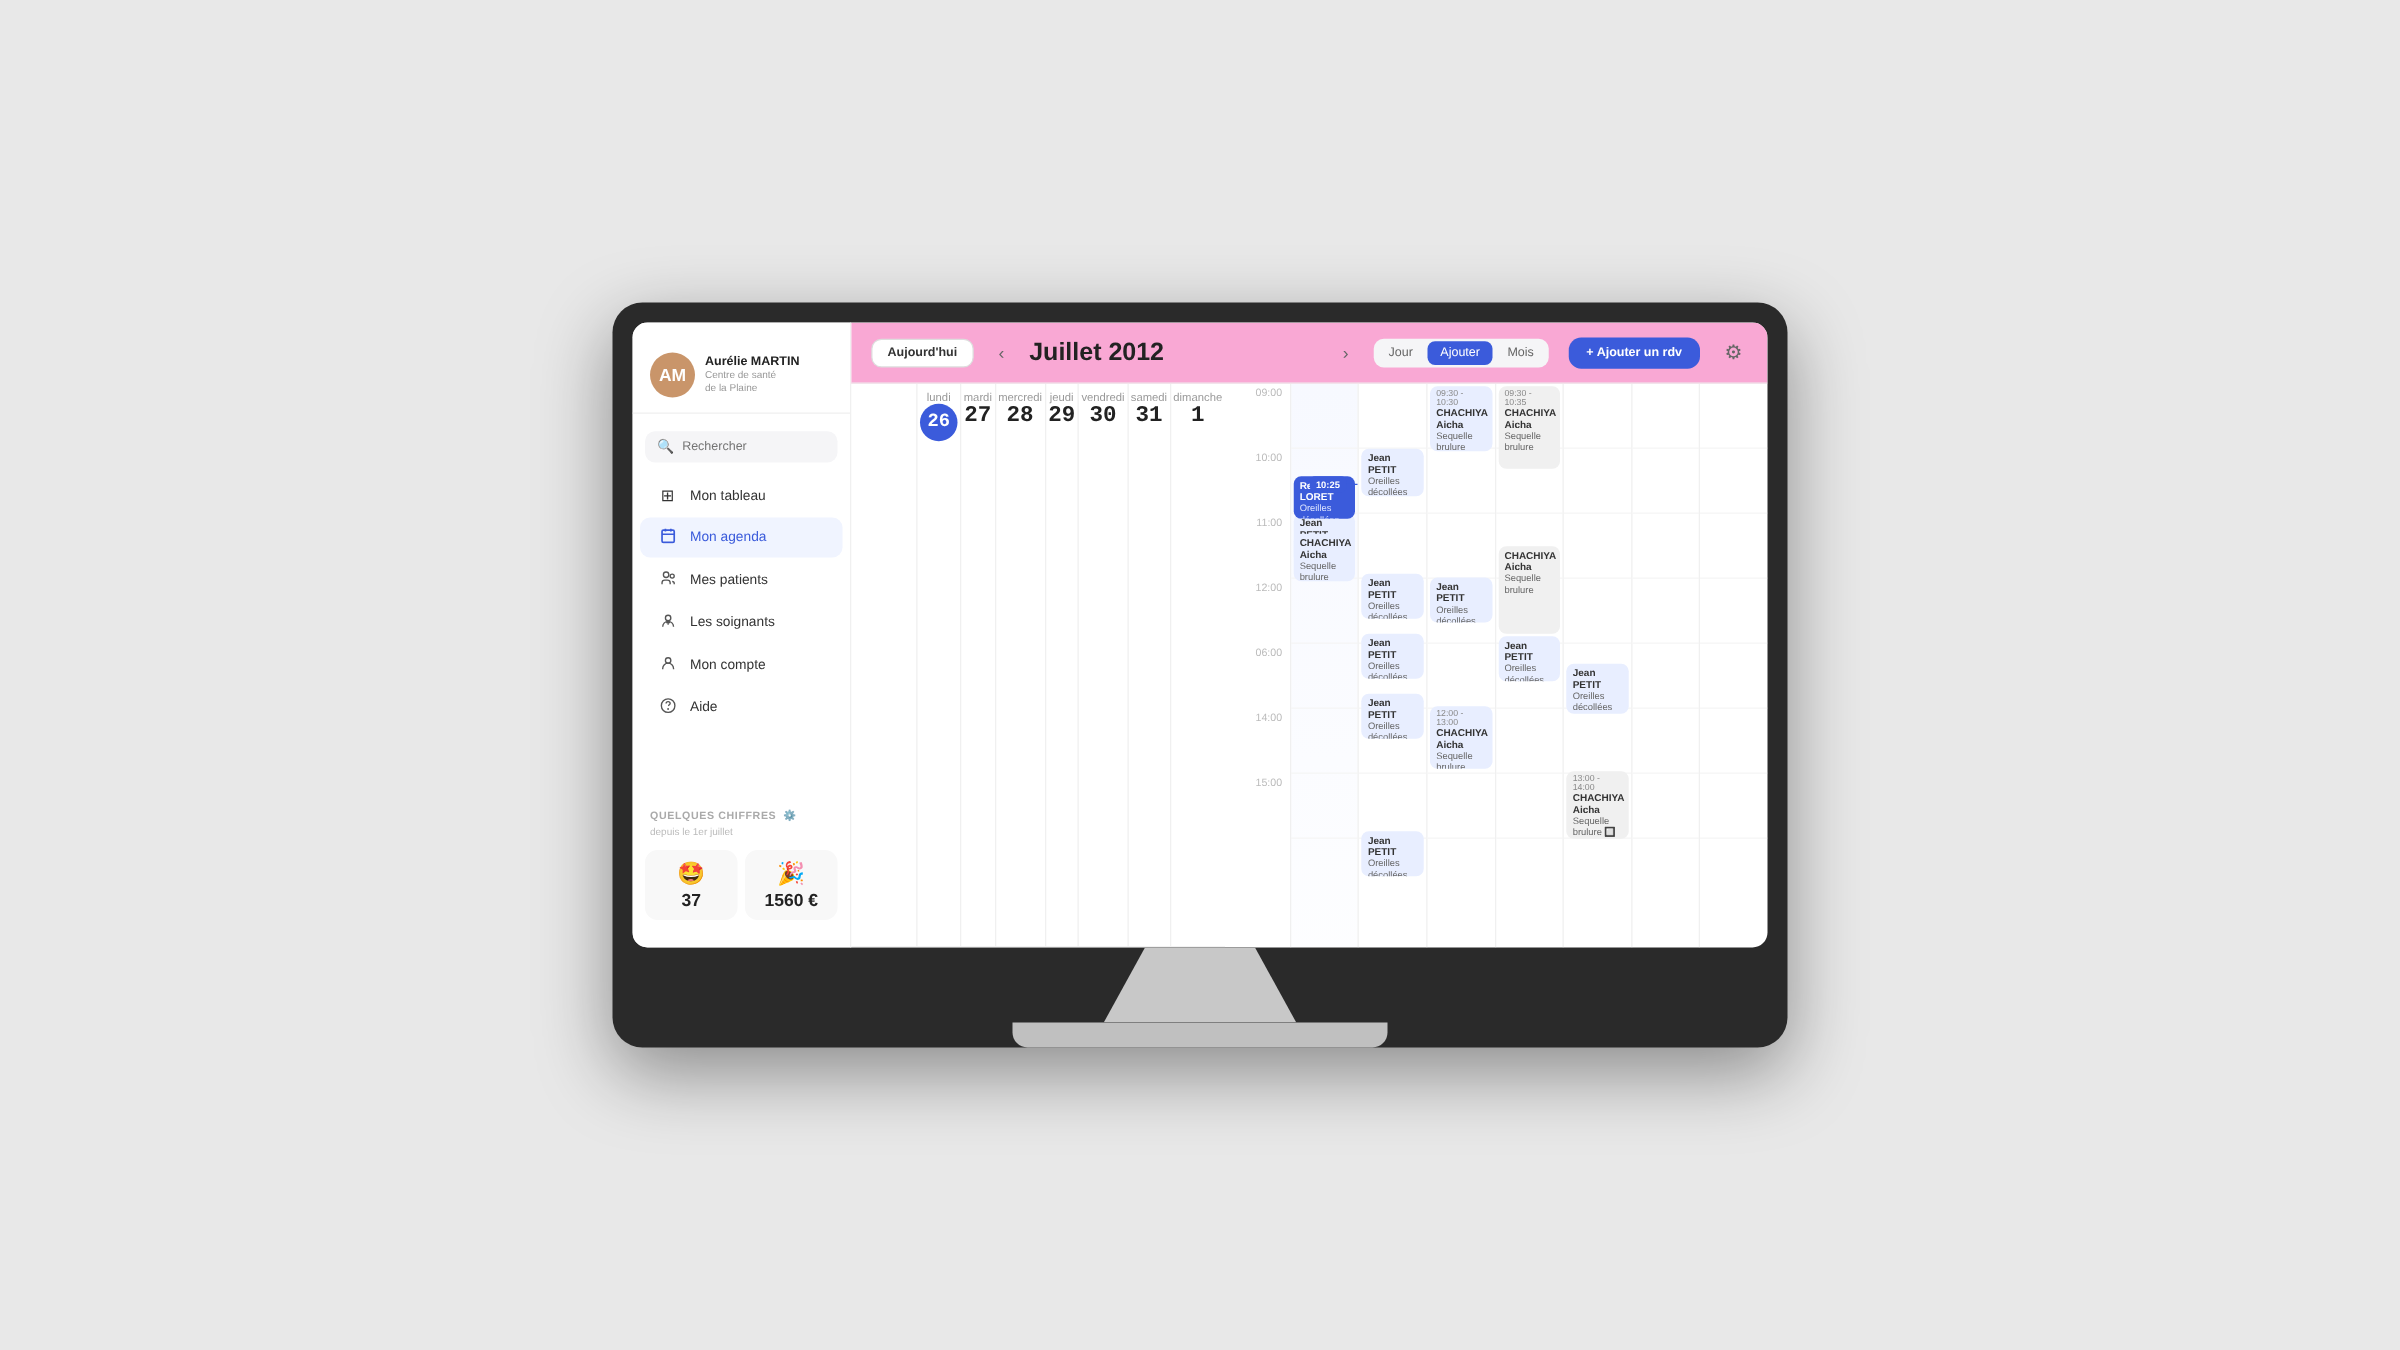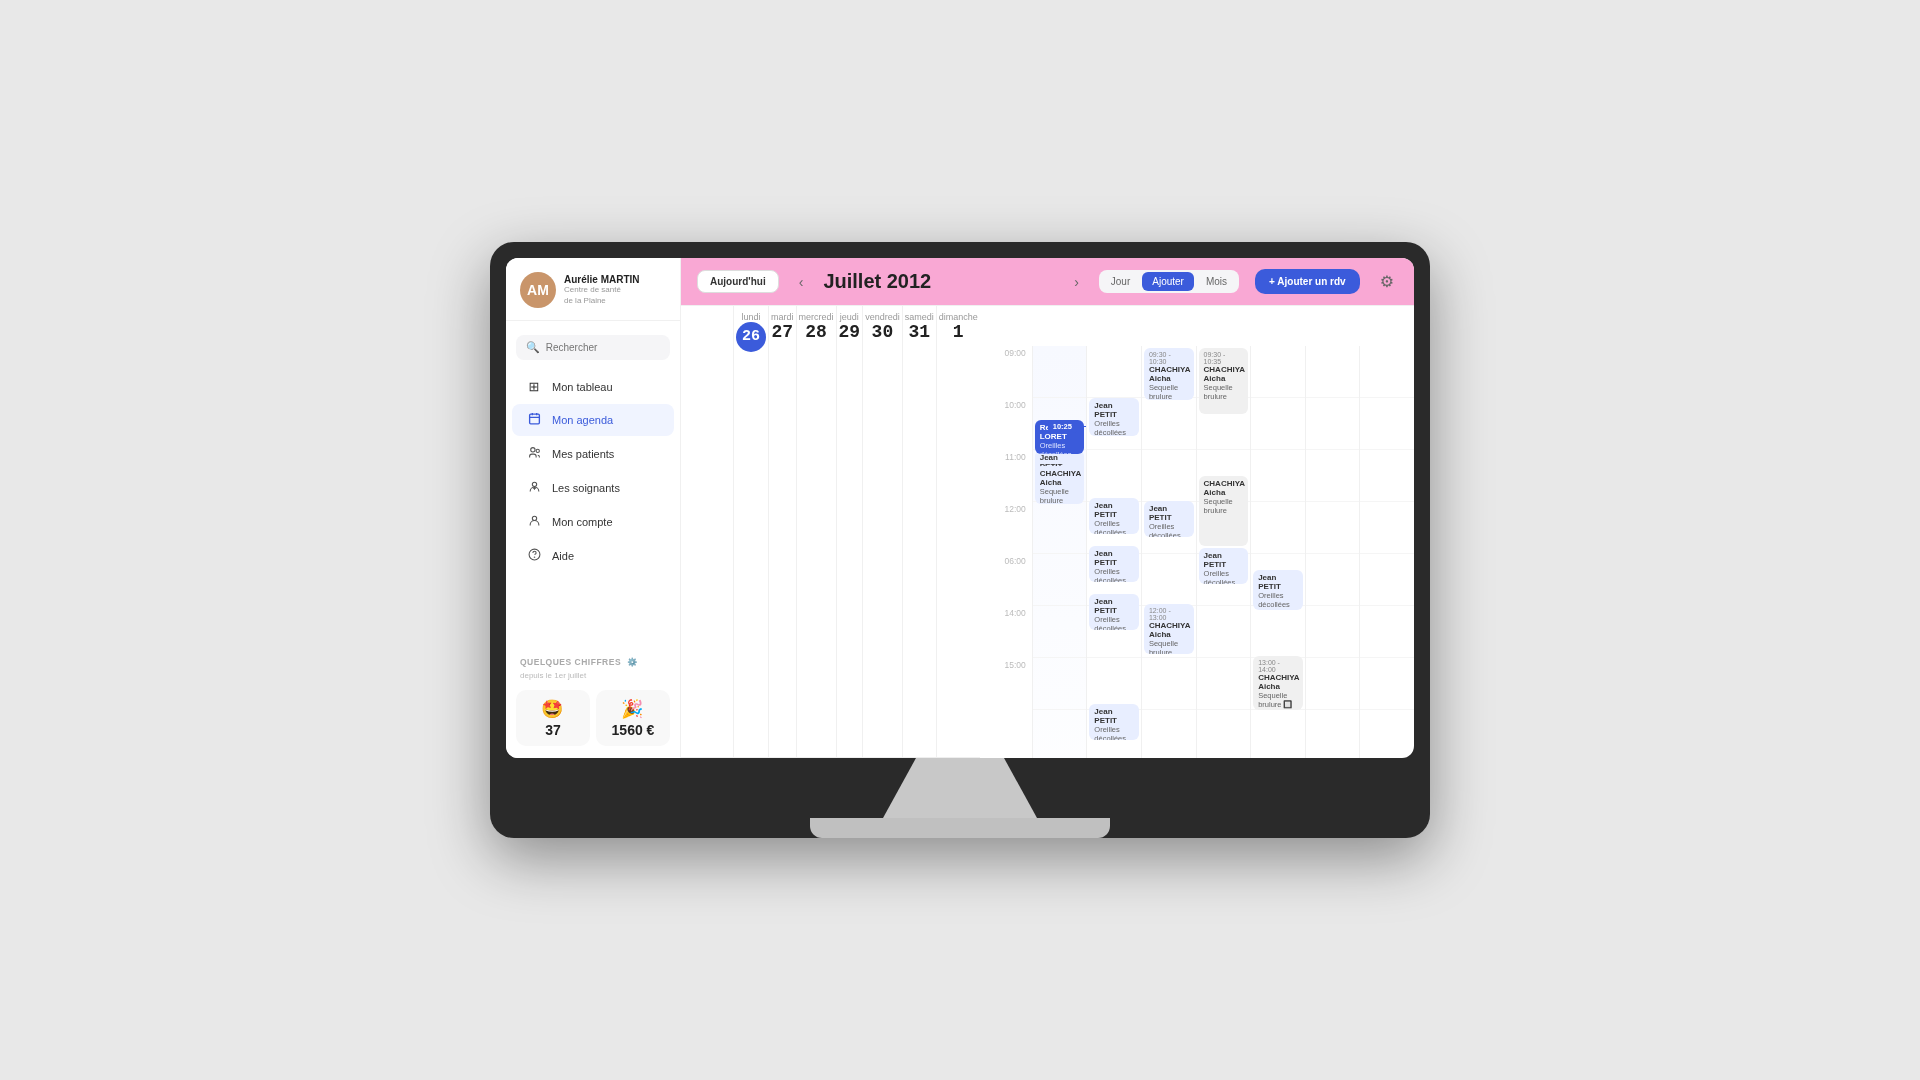--- a/index.html
+++ b/index.html
@@ -54,21 +54,21 @@
     }
 
     
     .sidebar {
       width: 175px;
       min-width: 175px;
       background: #fff;
       border-right: 1px solid #f0f0f0;
       display: flex;
       flex-direction: column;
-      padding: 6px 0;
+      padding: 16px 0;
     }
     .user-info {
       display: flex;
       align-items: center;
       gap: 8px;
       padding: 8px 14px 12px;
       border-bottom: 1px solid #f0f0f0;
       margin-bottom: 8px;
     }
     .avatar {
@@ -302,21 +302,20 @@
       justify-content: center;
       margin: 0 auto;
       font-size: 15px;
     }
 
     .cal-body {
       display: flex;
       flex: 1;
       overflow-y: auto;
       position: relative;
-      margin-top: 40px;
     }
     .time-col-body {
       width: 52px;
       min-width: 52px;
     }
     .time-slot {
       height: 52px;
       display: flex;
       align-items: flex-start;
       justify-content: flex-end;

